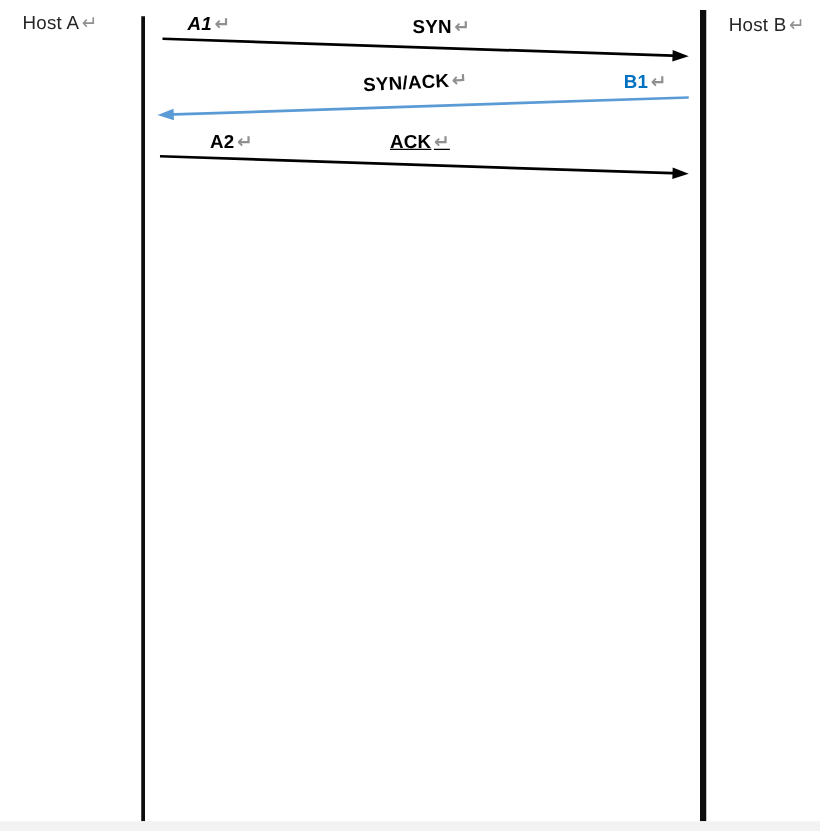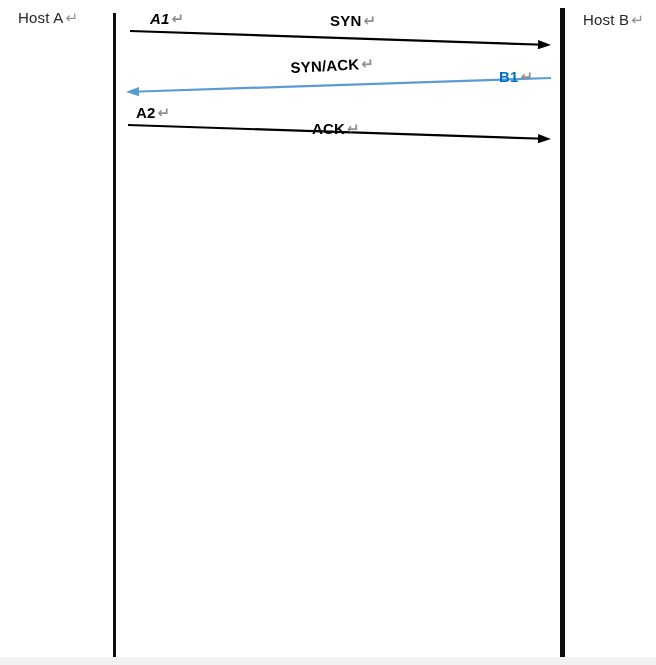--- a/index.html
+++ b/index.html
@@ -19,21 +19,21 @@
     font-size: 15px;
     color: #262626;
     letter-spacing: 0.2px;
   }
   .msg-label {
     font-size: 15px;
     font-weight: bold;
     color: #000000;
     letter-spacing: 0.2px;
   }
-  .msg-label.blue { color: #0070C0; margin-top: 12px; }
+  .msg-label.blue { color: #0070C0; }
   .mark {
     color: #909090;
     margin-left: 2px;
     font-family: "DejaVu Sans", sans-serif;
   }
   .lifeline {
     position: absolute;
     background: #0d0d0d;
   }
   #lifeline-a { left: 113px; top: 13px; width: 3px; height: 644px; }
@@ -54,22 +54,22 @@
     width: 656px; height: 8px;
     background: #f2f2f2;
   }
   
   #host-a   { left: 18px;  top: 9px;  }
   #host-b   { left: 583px; top: 11px; }
   #lbl-a1   { left: 150px; top: 10px; font-style: italic; }
   #lbl-syn  { left: 330px; top: 12px; }
   #lbl-b1   { left: 499px; top: 56px; }
   #lbl-synack { left: 291px; top: 59px; }
-  #lbl-a2   { left: 136px; top: 104px; }
-  #lbl-ack  { left: 312px; top: 120px; }
+  #lbl-a2   { left: 168px; top: 104px; }
+  #lbl-ack  { left: 312px; top: 104px; text-decoration: underline; }
 </style>
 </head>
 <body>
 
 <div class="abs host-label" id="host-a"><span>Host A</span><span class="mark">↵</span></div>
 
 <div class="abs host-label" id="host-b"><span>Host B</span><span class="mark">↵</span></div>
 
 <div class="lifeline" id="lifeline-a"></div>
 <div class="lifeline" id="lifeline-b"></div>

